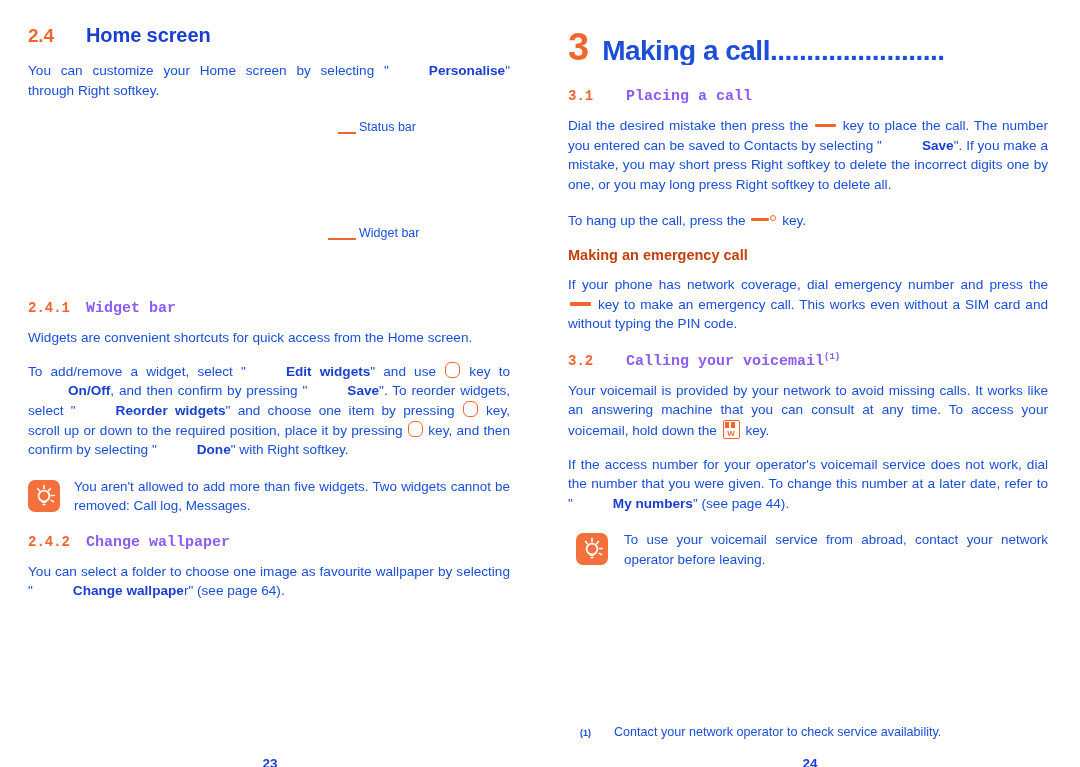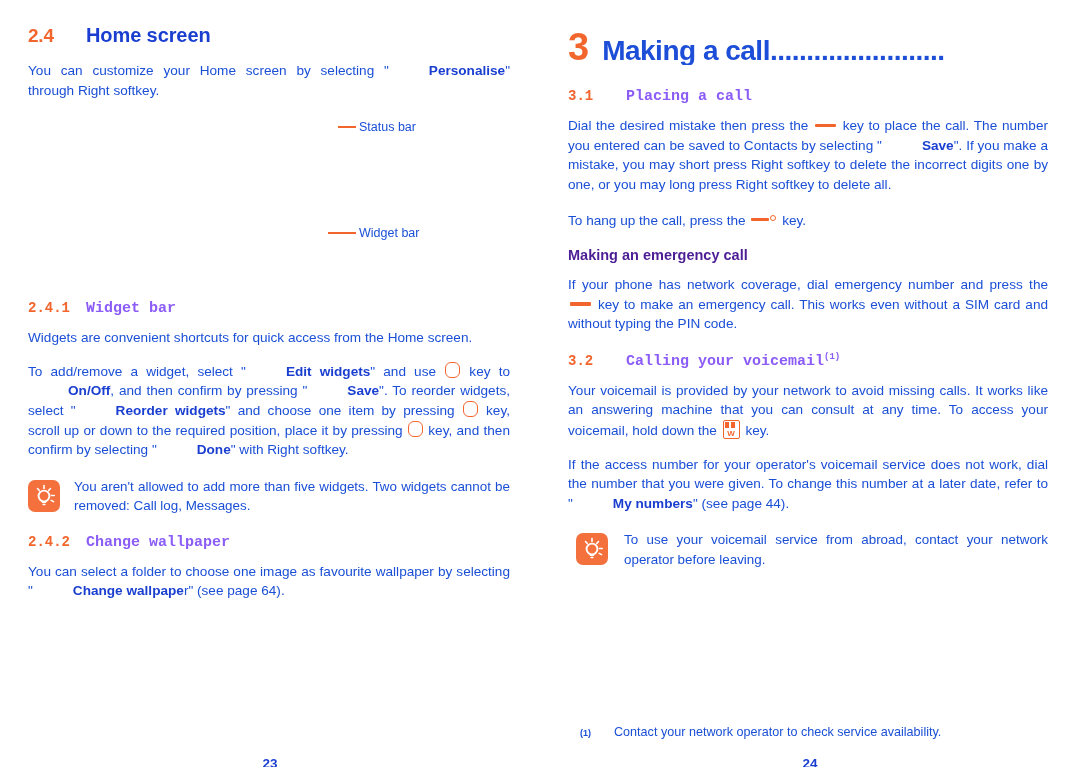--- a/index.html
+++ b/index.html
@@ -68,21 +68,21 @@
     width: 58px;
     flex: none;
   }
   .h3 .txt {
     color: #8b5cf6;
     font-size: 15px;
     font-weight: bold;
   }
 
   .h4 {
-    color: #4c1d95;
+    color: #c2410c;
     font-size: 14.5px;
     font-weight: bold;
     margin: 16px 0 12px 0;
   }
 
   
   .chapter {
     display: flex;
     align-items: baseline;
     margin: 6px 0 22px 0;
@@ -205,21 +205,21 @@
   }
 
   
   .illus {
     position: relative;
     height: 168px;
   }
   .callout {
     position: absolute;
     display: flex;
-    align-items: center;
+    align-items: flex-end;
     white-space: nowrap;
   }
   .callout .leader {
     height: 2.5px;
     background: #f2662e;
     margin-right: 3px;
   }
   .callout .clabel {
     font-size: 12.5px;
     color: #1a4fd6;

